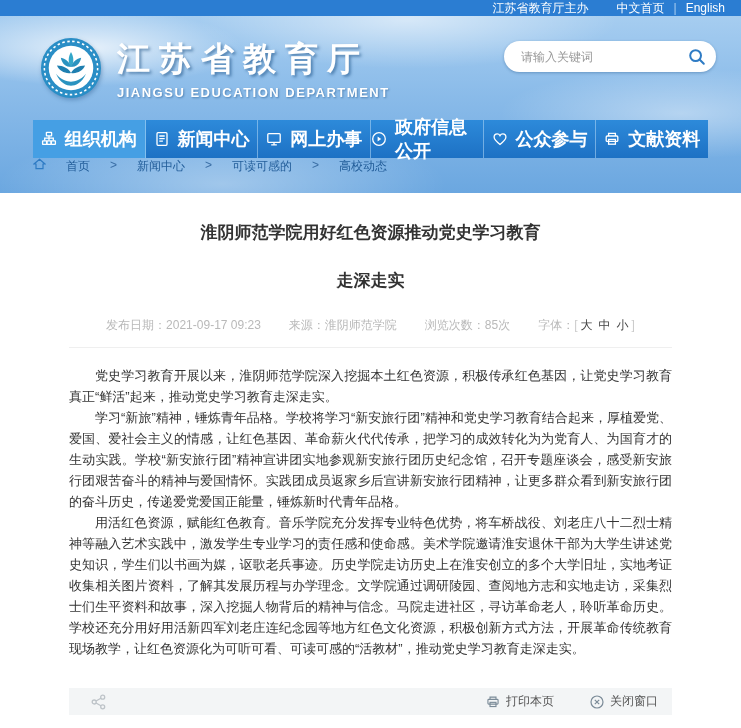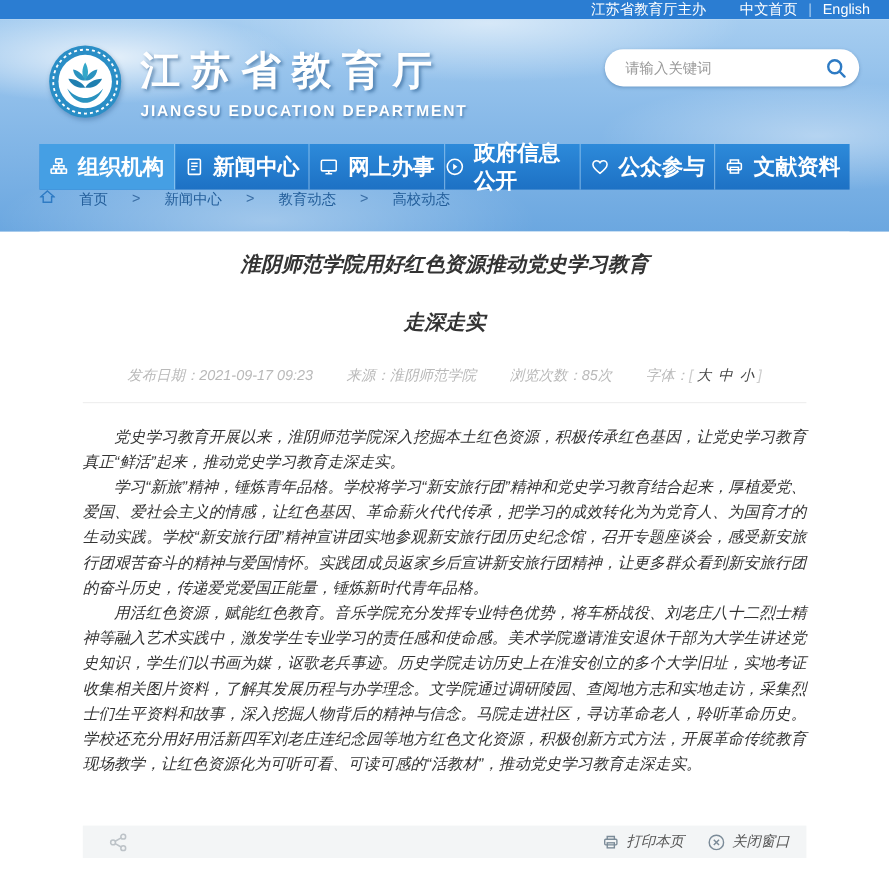--- a/index.html
+++ b/index.html
@@ -64,42 +64,41 @@
   
   .breadcrumb {
     margin:0 33px; height:35px; display:flex; align-items:flex-start;
     font-size:12px; color:#235e9a; gap:20px;
   }
   .breadcrumb .bc-link { cursor:pointer; }
   .breadcrumb .bc-sep { color:#3a6ea5; }
   
   .panel {
     margin:0 33px; background:#fff; height:523px; position:relative;
-    padding:16px 36px 0;
-    font-style:italic;
+    padding:28px 36px 0;
   }
   .article-title { text-align:center; font-size:17px; font-weight:bold; color:#333; }
   .article-title.second { margin-top:25px; }
   .meta {
     margin-top:25px; display:flex; justify-content:center; align-items:center;
     gap:28px; font-size:12px; color:#b9b9b9; padding-bottom:13px;
     border-bottom:1px solid #efefef;
   }
   .meta .item { white-space:nowrap; }
   .meta .bracket { color:#ccc; }
   .meta .size { color:#444; margin:0 3px; cursor:pointer; }
   .body { margin-top:17px; font-size:13px; color:#333; line-height:21px; text-align:justify; }
   .body p { margin:0; text-indent:2em; }
   
   .footer-bar {
     position:absolute; left:36px; right:36px; bottom:1px; height:27px;
     background:#f3f5f6; display:flex; align-items:center;
     justify-content:space-between; padding:0 14px 0 22px;
   }
-  .footer-actions { display:flex; align-items:center; gap:20px; }
+  .footer-actions { display:flex; align-items:center; gap:36px; }
   .footer-action {
     display:flex; align-items:center; gap:6px; font-size:12px; color:#555; cursor:pointer;
   }
   .share-btn { display:flex; cursor:pointer; }
 </style>
 </head>
 <body>
 
 <div class="topbar">
   <span class="tlink">江苏省教育厅主办</span>
@@ -187,21 +186,21 @@
   </div>
 
   <div class="breadcrumb">
     <svg width="13" height="12" viewBox="0 0 13 12" fill="none" stroke="#2e7bc4" stroke-width="1.2">
       <path d="M6.5 1.2 12 6H10v4.6H3V6H1z"></path>
     </svg>
     <span class="bc-link">首页</span>
     <span class="bc-sep">&gt;</span>
     <span class="bc-link">新闻中心</span>
     <span class="bc-sep">&gt;</span>
-    <span class="bc-link">教育动态</span>
+    <span class="bc-link">可读可感的</span>
     <span class="bc-sep">&gt;</span>
     <span class="bc-link">高校动态</span>
   </div>
 </div>
 
 <div class="panel">
   <div class="article-title">淮阴师范学院用好红色资源推动党史学习教育</div>
   <div class="article-title second">走深走实</div>
 
   <div class="meta">

